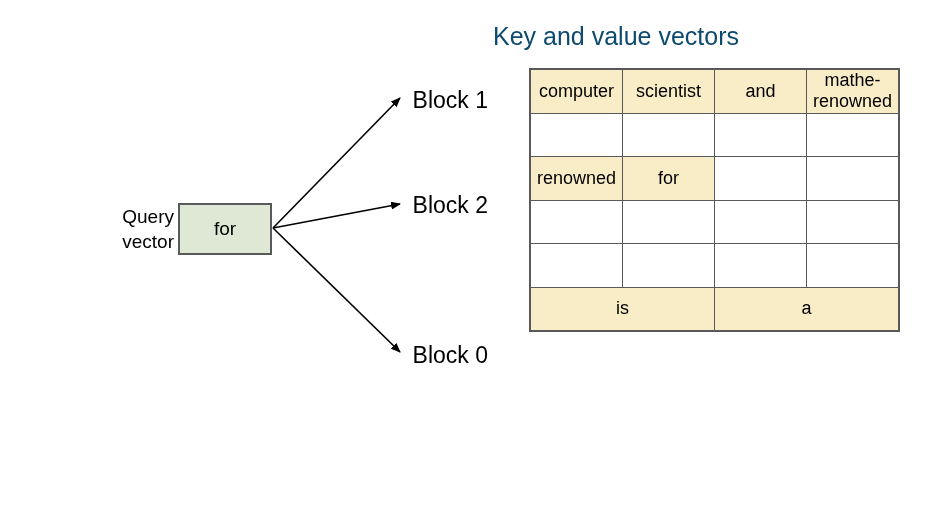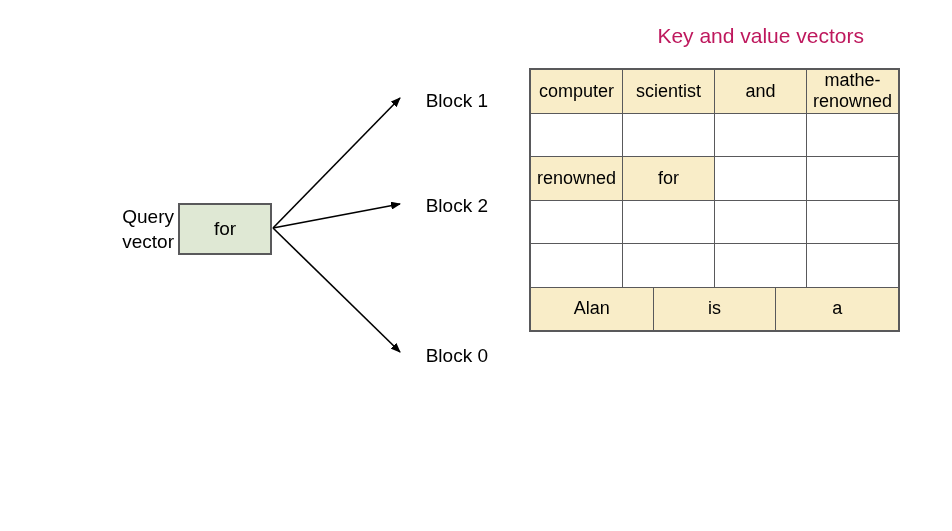--- a/index.html
+++ b/index.html
@@ -21,24 +21,24 @@
     top: 0;
     width: 952px;
     height: 531px;
   }
   
   #diagram-title {
     position: absolute;
     left: 493px;
     top: 23px;
     width: 371px;
-    text-align: right;
-    font-size: 21px;
+    text-align: left;
+    font-size: 25px;
     line-height: 26px;
-    color: #be185d;
+    color: #0c4a6e;
     white-space: nowrap;
   }
   
   #query-vector-label {
     position: absolute;
     left: 98px;
     top: 204px;
     width: 76px;
     font-size: 19px;
     line-height: 25px;
@@ -71,21 +71,21 @@
     top: 0;
     width: 952px;
     height: 531px;
     pointer-events: none;
   }
   
   .block-label {
     position: absolute;
     width: 80px;
     text-align: right;
-    font-size: 19px;
+    font-size: 23px;
     line-height: 23px;
     color: #000000;
     white-space: nowrap;
   }
   #block-label-1 { left: 408px; top: 89px; }
   #block-label-2 { left: 408px; top: 194px; }
   #block-label-0 { left: 408px; top: 344px; }
 
   
   #kv-grid {
@@ -200,23 +200,20 @@
         <div class="grid-cell"></div>
       </div>
       <div class="grid-row">
         <div class="grid-cell"></div>
         <div class="grid-cell"></div>
         <div class="grid-cell"></div>
         <div class="grid-cell"></div>
       </div>
       <div class="grid-row">
         <div class="grid-cell filled">
-          <span class="cell-text">Alan</span>
-        </div>
-        <div class="grid-cell filled">
           <span class="cell-text">is</span>
         </div>
         <div class="grid-cell filled">
           <span class="cell-text">a</span>
         </div>
       </div>
     </div>
 
 </div>
 

